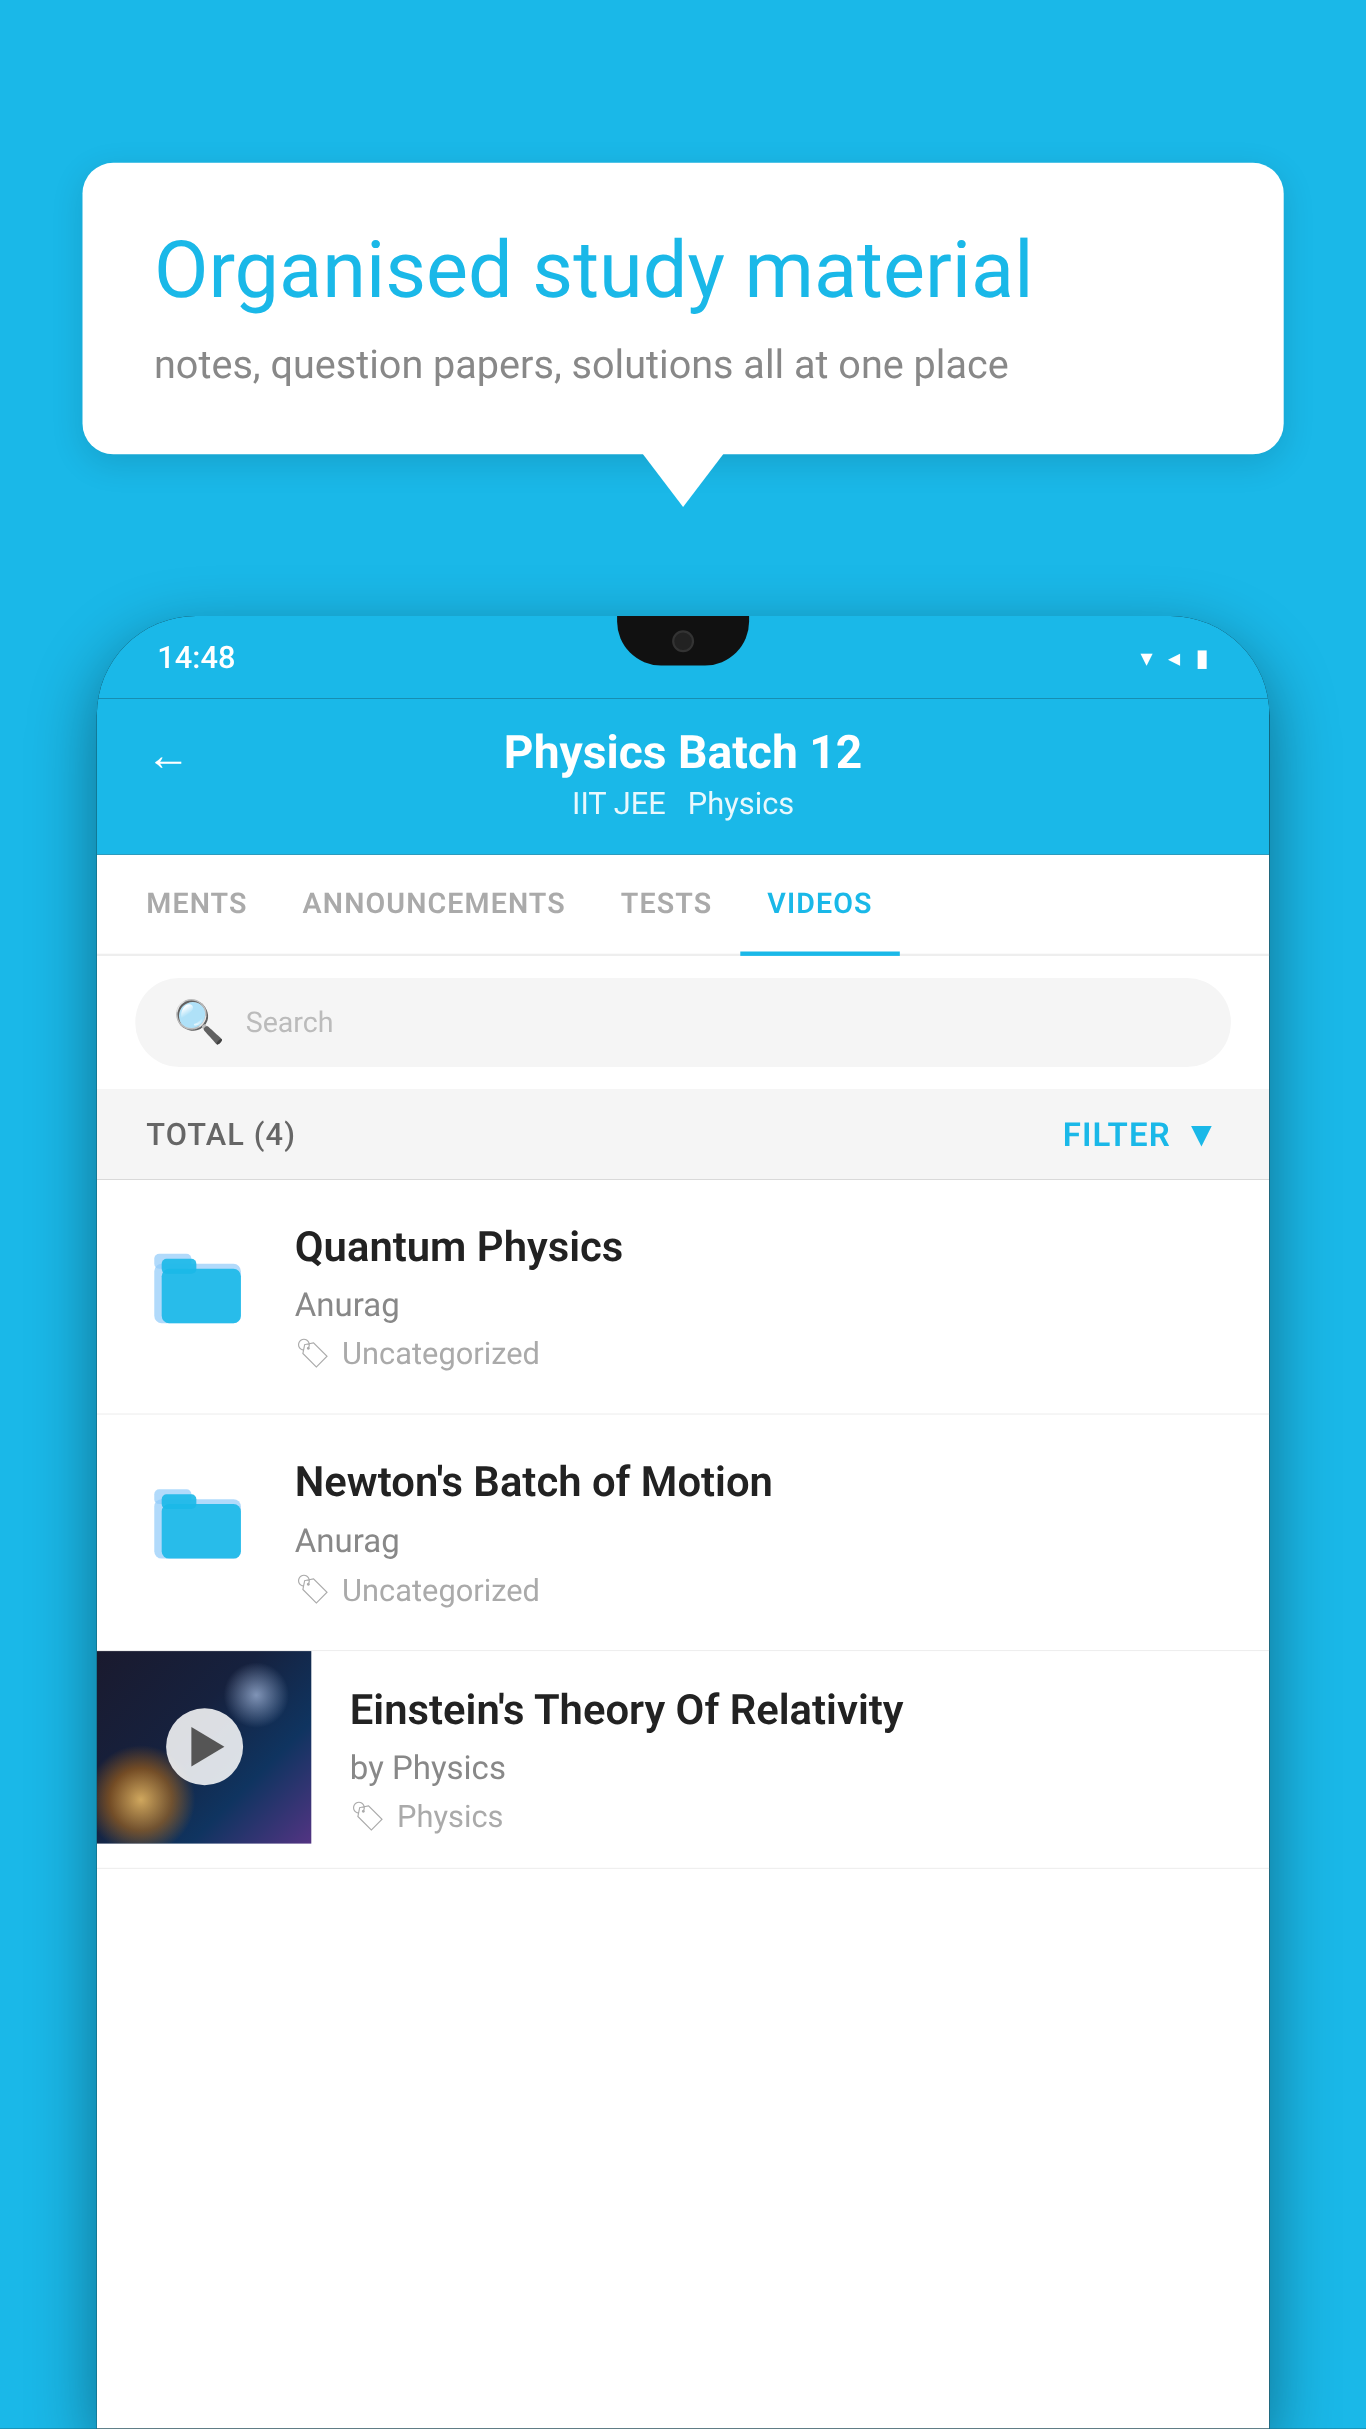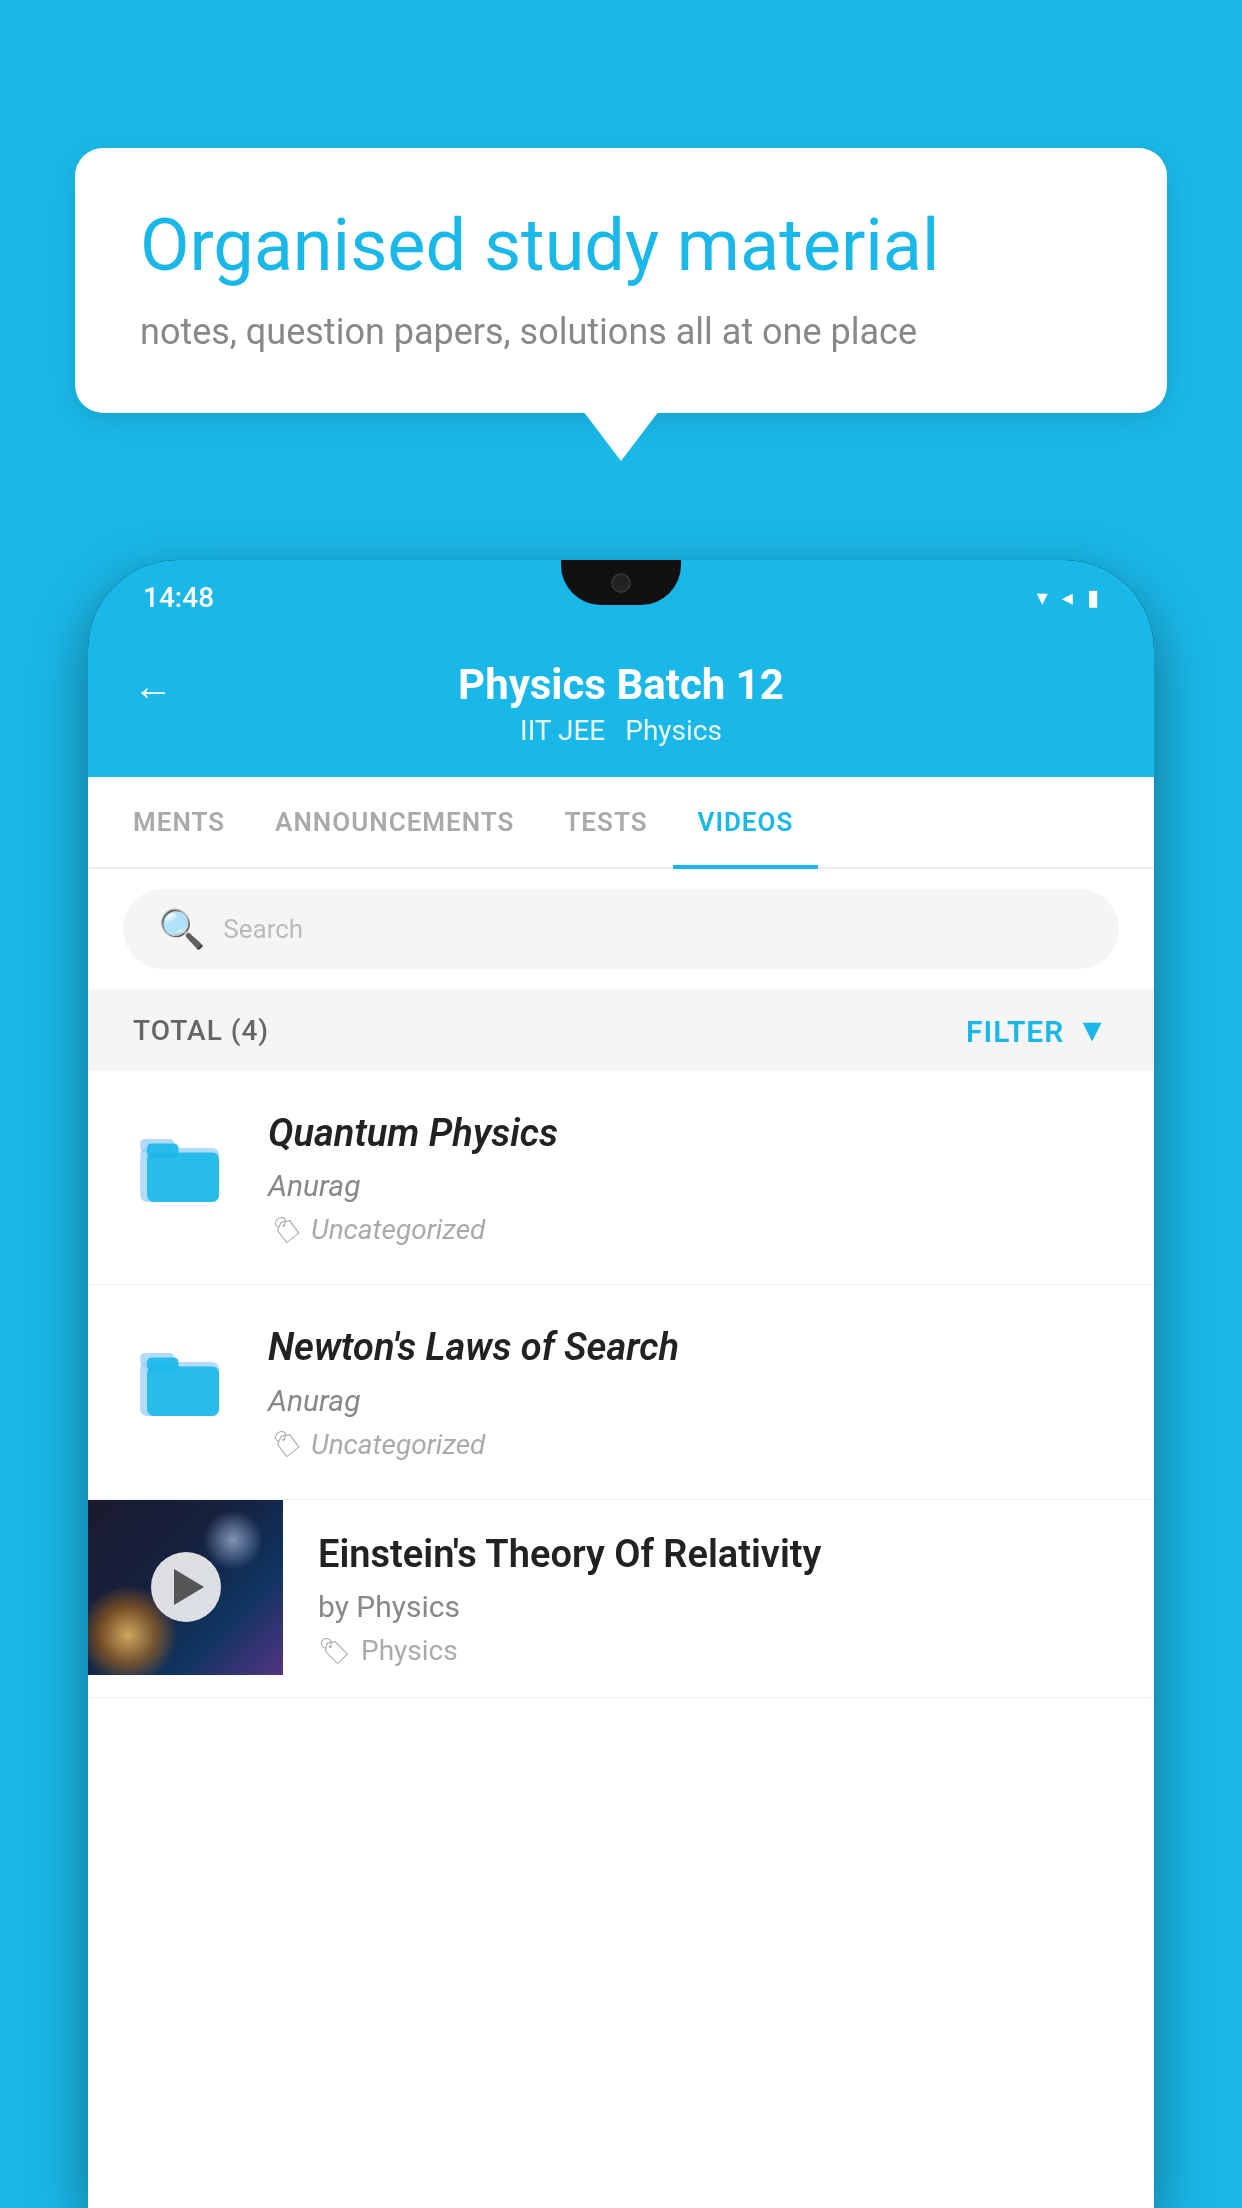--- a/index.html
+++ b/index.html
@@ -243,21 +243,20 @@
       background: white;
       flex: 1;
     }
 
     .video-item {
       display: flex;
       align-items: flex-start;
       padding: 38px 45px;
       border-bottom: 1px solid #eee;
       gap: 35px;
-      font-style: italic;
     }
 
     .folder-icon-container {
       width: 100px;
       height: 100px;
       flex-shrink: 0;
       display: flex;
       align-items: center;
       justify-content: center;
       margin-top: 8px;
@@ -463,21 +462,21 @@
       <div class="video-item">
         <div class="folder-icon-container">
           <svg class="folder-svg" viewBox="0 0 80 70" fill="none" xmlns="http://www.w3.org/2000/svg">
             <rect x="2" y="18" width="70" height="48" rx="6" fill="#90caf9" opacity="0.7"></rect>
             <rect x="2" y="10" width="30" height="12" rx="4" fill="#90caf9" opacity="0.7"></rect>
             <rect x="8" y="22" width="64" height="44" rx="6" fill="#1ab8e8" opacity="0.9"></rect>
             <rect x="8" y="14" width="28" height="12" rx="4" fill="#1ab8e8" opacity="0.9"></rect>
           </svg>
         </div>
         <div class="video-info">
-          <div class="video-title">Newton's Laws of Search</div>
+          <div class="video-title">Newton's Batch of Motion</div>
           <div class="video-author">Anurag</div>
           <div class="video-tag">
             <span class="tag-icon">🏷</span>
             <span>Uncategorized</span>
           </div>
         </div>
       </div>
 
       <div class="einstein-item">
         <div class="einstein-thumb">

